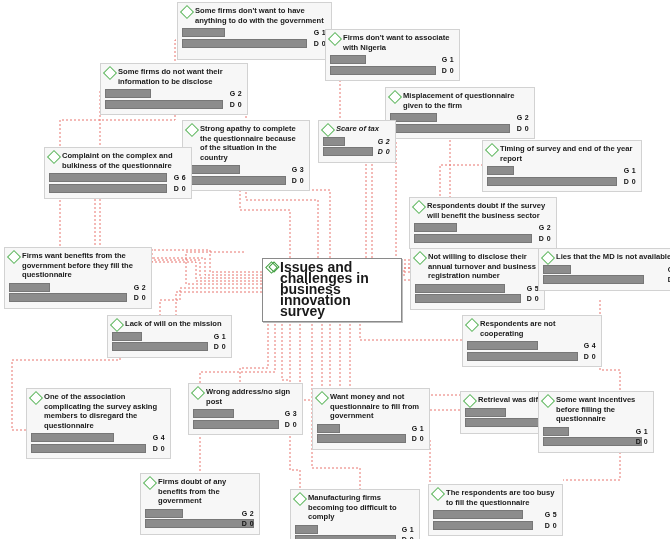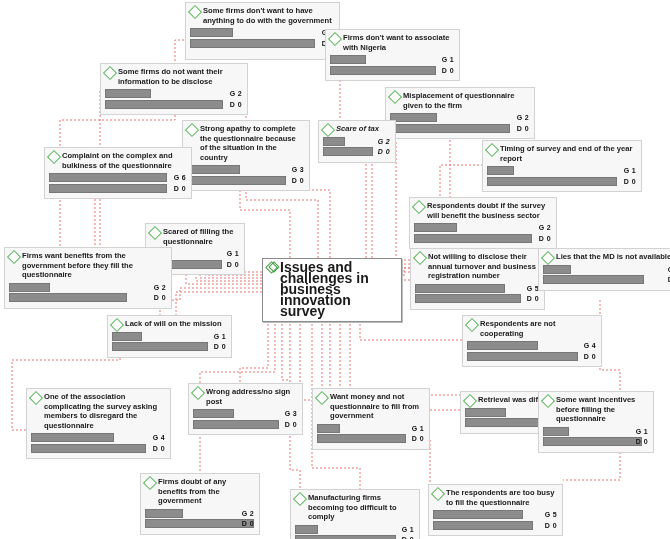--- a/index.html
+++ b/index.html
@@ -67,21 +67,21 @@
       <path d="M400 280 L470 280 L470 270 L538 270"></path>
       <path d="M396 276 L396 140 L390 140"></path>
       <path d="M372 262 L372 150 L340 150 L340 58 L325 58"></path>
       <path d="M366 262 L366 140 L318 140"></path>
       <path d="M330 262 L330 190 L250 190 L250 150 L240 150"></path>
       <path d="M318 262 L318 200 L246 200 L246 87 L248 87"></path>
       <path d="M290 262 L290 210 L240 210 L240 140 L182 140"></path>
       <path d="M600 300 L600 370 L620 370 L620 480 L563 480"></path>
     </g>
   </svg>
-<div class="node" style="left: 185px; top: 2px; width: 155px; min-height: 58px;">
+<div class="node" style="left: 177px; top: 2px; width: 155px; min-height: 58px;">
       <div class="nhead">
         <span class="dia"></span>
         <span class="ntext">Some firms don't want to have anything to do with the government</span>
       </div>
       <div class="bars">
         <div class="barrow">
           <div class="bar" style="width: 43px;"></div>
           <div class="blab"><span class="k">G</span>1</div>
         </div>
         <div class="barrow">
@@ -211,37 +211,21 @@
         <div class="barrow">
           <div class="bar" style="width: 118px;"></div>
           <div class="blab"><span class="k">G</span>6</div>
         </div>
         <div class="barrow">
           <div class="bar" style="width: 118px;"></div>
           <div class="blab"><span class="k">D</span>0</div>
         </div>
       </div>
     </div>
-    <div class="node" style="left: 145px; top: 223px; width: 100px; min-height: 48px;">
-      <div class="nhead">
-        <span class="dia"></span>
-        <span class="ntext">Scared of filling the questionnaire</span>
-      </div>
-      <div class="bars">
-        <div class="barrow">
-          <div class="bar" style="width: 16px;"></div>
-          <div class="blab"><span class="k">G</span>1</div>
-        </div>
-        <div class="barrow">
-          <div class="bar" style="width: 72px;"></div>
-          <div class="blab"><span class="k">D</span>0</div>
-        </div>
-      </div>
-    </div>
-    <div class="node" style="left: 4px; top: 247px; width: 168px; min-height: 58px;">
+    <div class="node" style="left: 4px; top: 247px; width: 148px; min-height: 58px;">
       <div class="nhead">
         <span class="dia"></span>
         <span class="ntext">Firms want benefits from the government before they fill the questionnaire</span>
       </div>
       <div class="bars">
         <div class="barrow">
           <div class="bar" style="width: 41px;"></div>
           <div class="blab"><span class="k">G</span>2</div>
         </div>
         <div class="barrow">

